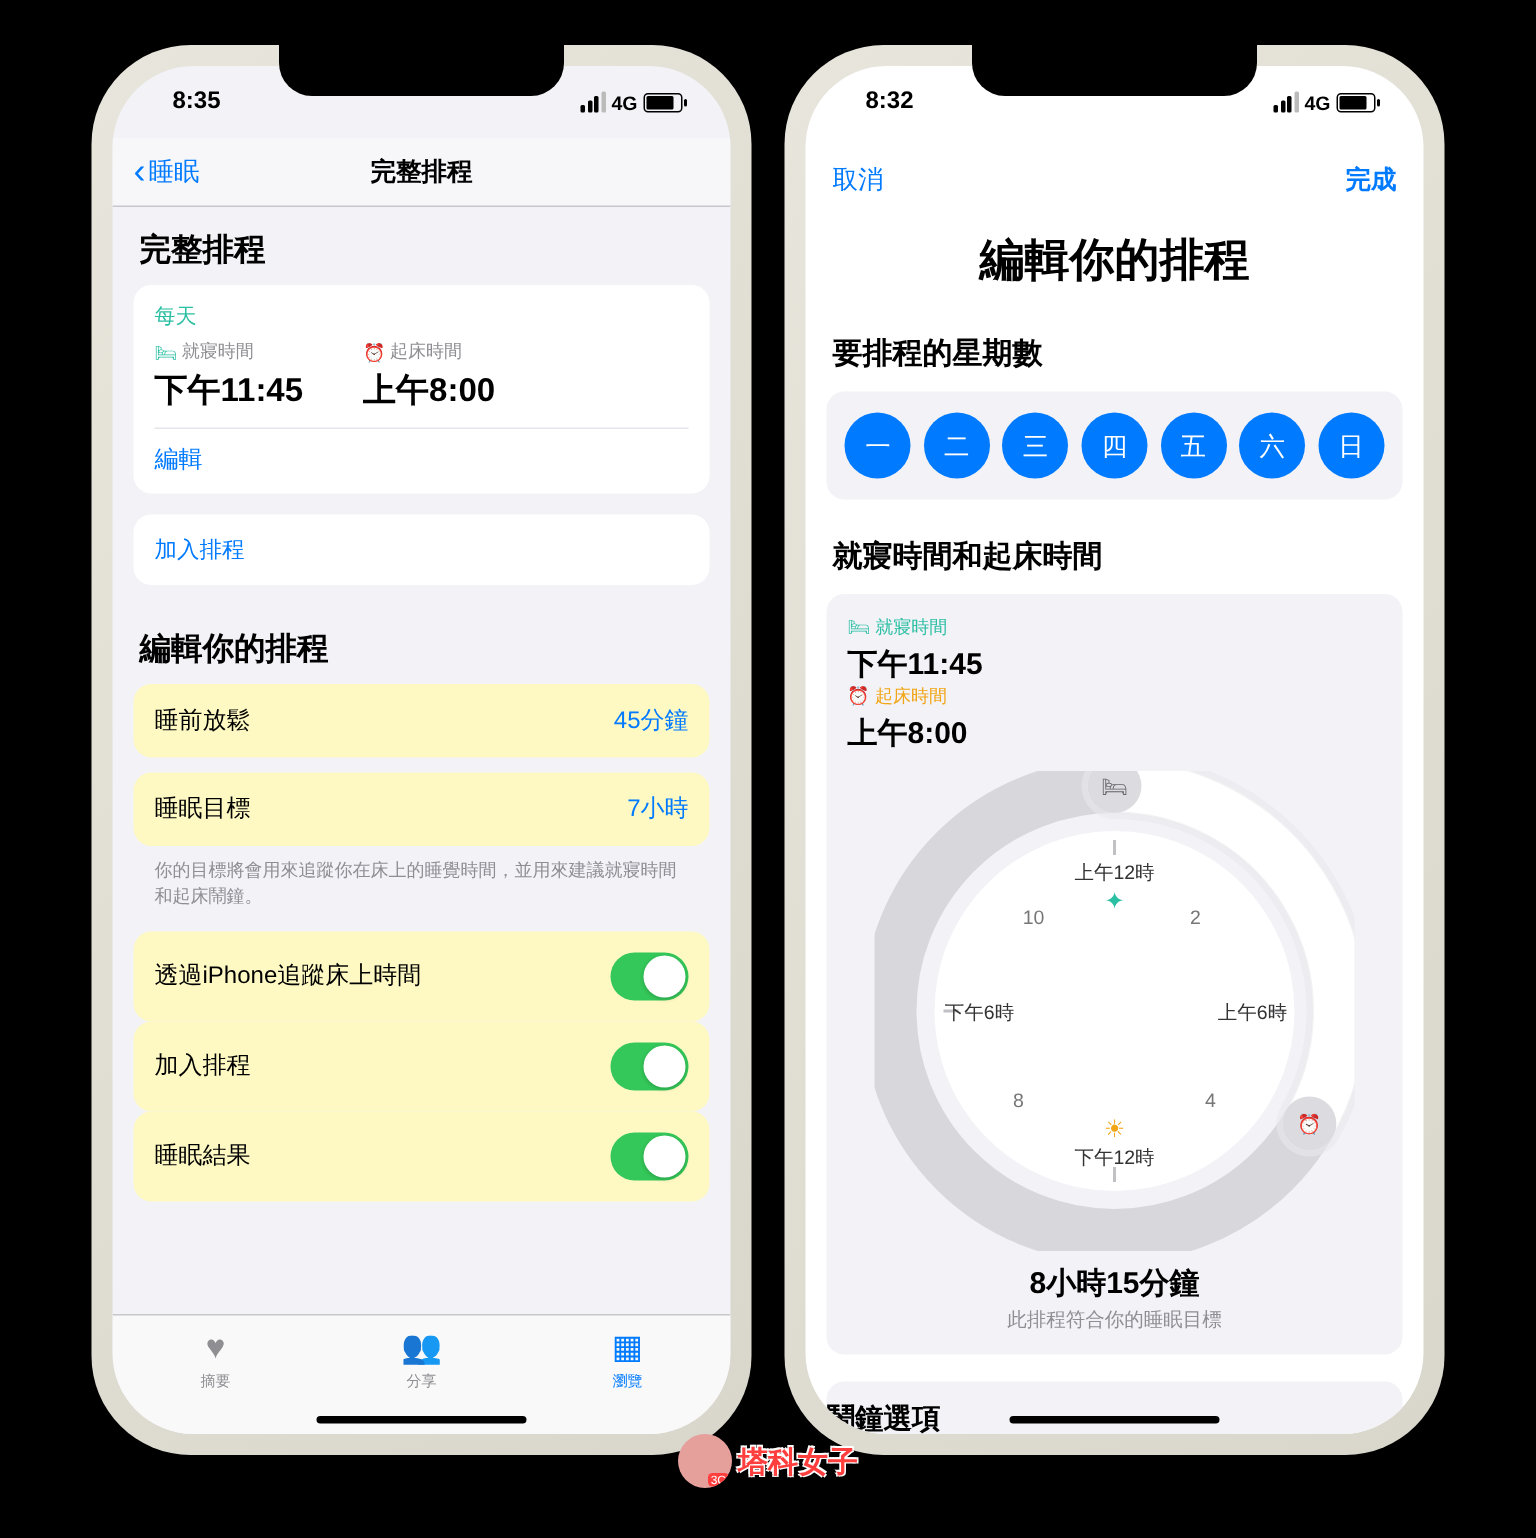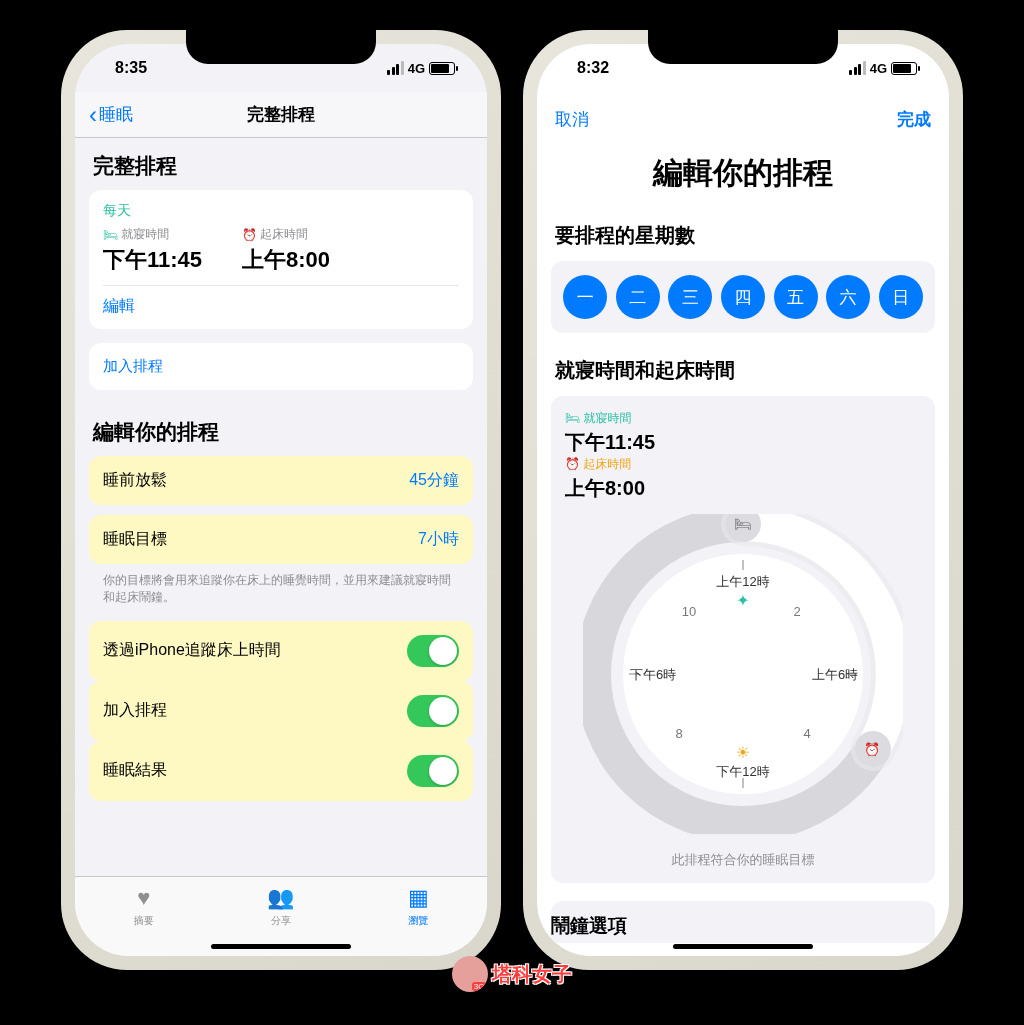--- a/index.html
+++ b/index.html
@@ -138,21 +138,21 @@
 .timescard {
   background:#f2f2f7; margin:0 14px 14px; border-radius:12px; padding:14px;
 }
 .timescard .hdr { display:flex; justify-content:space-around;flex-direction:column; }
 .timescard .hdr .lbl { font-size:12px; color:#2bbfa3; }
 .timescard .hdr .lbl.wake { color:#f2a515; }
 .timescard .hdr .val { font-size:20px; font-weight:700; margin-top:2px;}
 .clockwrap { position:relative; width:320px; height:320px; margin:12px auto 8px; }
 .result { text-align:center; }
 .result .big { font-size:20px; font-weight:700; }
-.result .small { font-size:13px; color:#8e8e93; margin-top:17px;}
+.result .small { font-size:13px; color:#8e8e93; margin-top:2px;}
 .bottompeek {
   margin:18px 14px 0; text-align:left; font-size:19px; font-weight:700;
   background:#f2f2f7; border-radius:12px 12px 0 0; padding:12px 0 4px;
 }
 .watermark { position:absolute; bottom:33px; left:50%; transform:translateX(-50%); display:flex; align-items:center; gap:4px; z-index:30;}
 .watermark .avatar { width:36px; height:36px; border-radius:50%; background:#e6a09c; position:relative; overflow:hidden;}
 .watermark .avatar::before { content:"3C"; position:absolute; bottom:1px; right:2px; font-size:8px; background:#ff3e3e; color:#fff; padding:0 2px; border-radius:3px;}
 .watermark .text { color:#ff3e3e; font-weight:700; font-size:20px; text-shadow: -1px -1px 0 #fff, 1px -1px 0 #fff, -1px 1px 0 #fff, 1px 1px 0 #fff; }
 .bedicon { color:#2bbfa3; }
 .alarmicon { color:#f2a515; }
@@ -349,20 +349,21 @@
           <text x="96" y="224" text-anchor="middle" font-size="13" fill="#777">8</text>
 
           <circle cx="160" cy="10" r="18" fill="#dcdce0"></circle>
           <text x="160" y="15" text-anchor="middle" font-size="14" fill="#66666a">🛏</text>
           <circle cx="289.9" cy="235" r="18" fill="#dcdce0"></circle>
           <text x="289.9" y="240" text-anchor="middle" font-size="13" fill="#66666a">⏰</text>
         </svg>
       </div>
 
       <div class="result">
+        <div class="big">8小時15分鐘</div>
         <div class="small">此排程符合你的睡眠目標</div>
       </div>
     </div>
 
     <div class="bottompeek">鬧鐘選項</div>
     <div class="homebar"></div>
   </div>
 </div>
 
 <div class="watermark">

